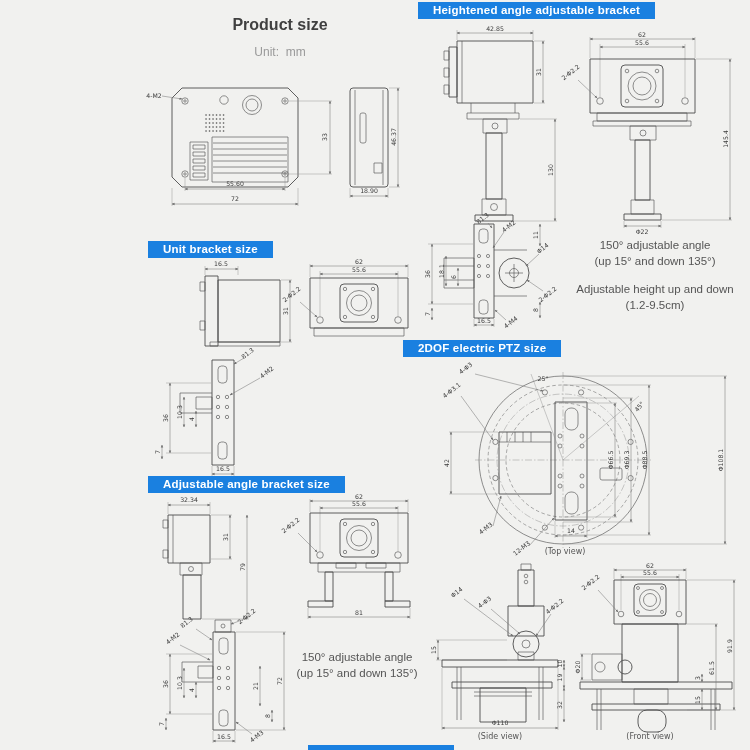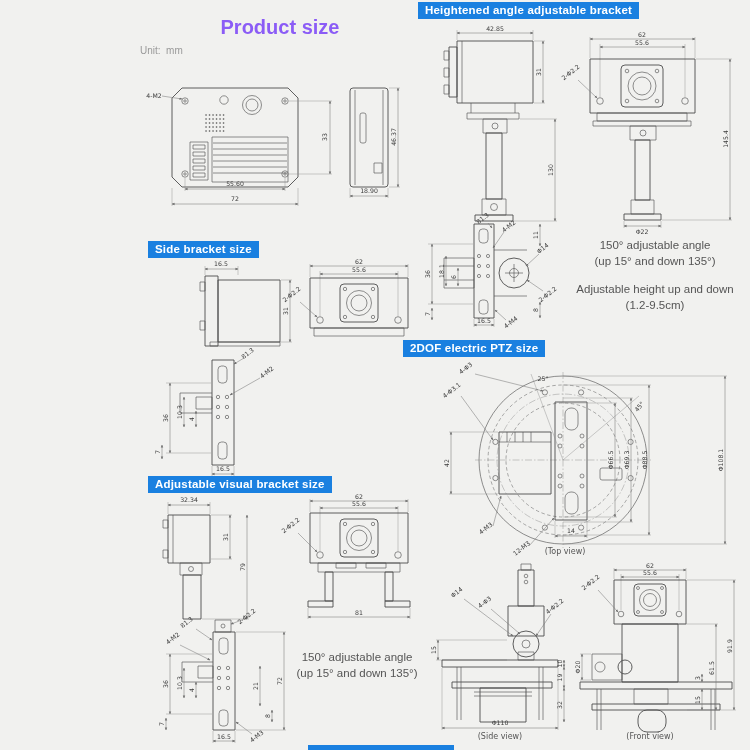--- a/index.html
+++ b/index.html
@@ -1,23 +1,23 @@
 <!DOCTYPE html>
 <html><head>
 <meta charset="utf-8">
 <style>
   *{margin:0;padding:0;box-sizing:border-box}
   html,body{background:#fff}
   body{font-family:"Liberation Sans",sans-serif}
   .canvas{position:relative;width:750px;height:750px;background:#f1f1ef;overflow:hidden}
   .abs{position:absolute}
   .badge{display:inline-block;background:#1a80e0;color:#fff;font-size:11.5px;font-weight:700;
-         padding:2px 7px 3px;white-space:nowrap;letter-spacing:.2px}
-  .title{font-size:20px;font-weight:700;color:#8b5cf6;text-align:center}
-  .unit{font-size:10px;color:#999;text-align:left;white-space:pre}
+         padding:2px 15px 3px;white-space:nowrap;letter-spacing:.2px}
+  .title{font-size:16px;font-weight:700;color:#404040;text-align:center}
+  .unit{font-size:12px;color:#999;text-align:center;white-space:pre}
   .note{font-size:11.5px;color:#555;text-align:center;line-height:1.35}
   svg{overflow:visible}
   svg text{font-family:"DejaVu Sans",sans-serif}
   .ol{fill:none;stroke:#4d4d4d;stroke-width:.9;stroke-linejoin:round}
   .ol2{fill:none;stroke:#555;stroke-width:.65;stroke-linejoin:round}
   .dim{stroke:#7a7a7a;stroke-width:.55;fill:none;marker-start:url(#arw);marker-end:url(#arw)}
   .ext{stroke:#909090;stroke-width:.45;fill:none}
   .ldr{stroke:#7a7a7a;stroke-width:.55;fill:none;marker-end:url(#arw)}
   .cl{stroke:#8a8a8a;stroke-width:.45;stroke-dasharray:7 2 1.5 2;fill:none}
   .dsh{stroke:#666;stroke-width:.55;stroke-dasharray:3.5 2.5;fill:none}
@@ -37,22 +37,22 @@
       </marker>
     </defs>
   </svg>
 
   <div class="abs" style="left:140px;top:16px;width:280px">
     <div class="title">Product size</div>
   </div>
   <div class="abs unit" style="left:140px;top:45px;width:280px">Unit:  mm</div>
 
   <span class="abs badge" style="left:418px;top:2px">Heightened angle adjustable bracket</span>
-  <span class="abs badge" style="left:148px;top:241px">Side bracket size</span>
-  <span class="abs badge" style="left:148px;top:476px">Adjustable visual bracket size</span>
+  <span class="abs badge" style="left:148px;top:241px">Unit bracket size</span>
+  <span class="abs badge" style="left:148px;top:476px">Adjustable angle bracket size</span>
   <span class="abs badge" style="left:403px;top:340px">2DOF electric PTZ size</span>
 
   <svg class="abs" style="left:140px;top:85px" width="265" height="135">
     <path class="ol" d="M42,3 H148 L158,13 V92 L148,102 H42 L32,92 V13 Z"></path>
     <circle class="ol2" cx="45" cy="16" r="3.2"></circle>
       <circle class="ol2" cx="45" cy="16" r="1.2"></circle>
     <circle class="ol2" cx="145" cy="16" r="3.2"></circle>
       <circle class="ol2" cx="145" cy="16" r="1.2"></circle>
     <circle class="ol2" cx="45" cy="89" r="3.2"></circle>
       <circle class="ol2" cx="45" cy="89" r="1.2"></circle>

